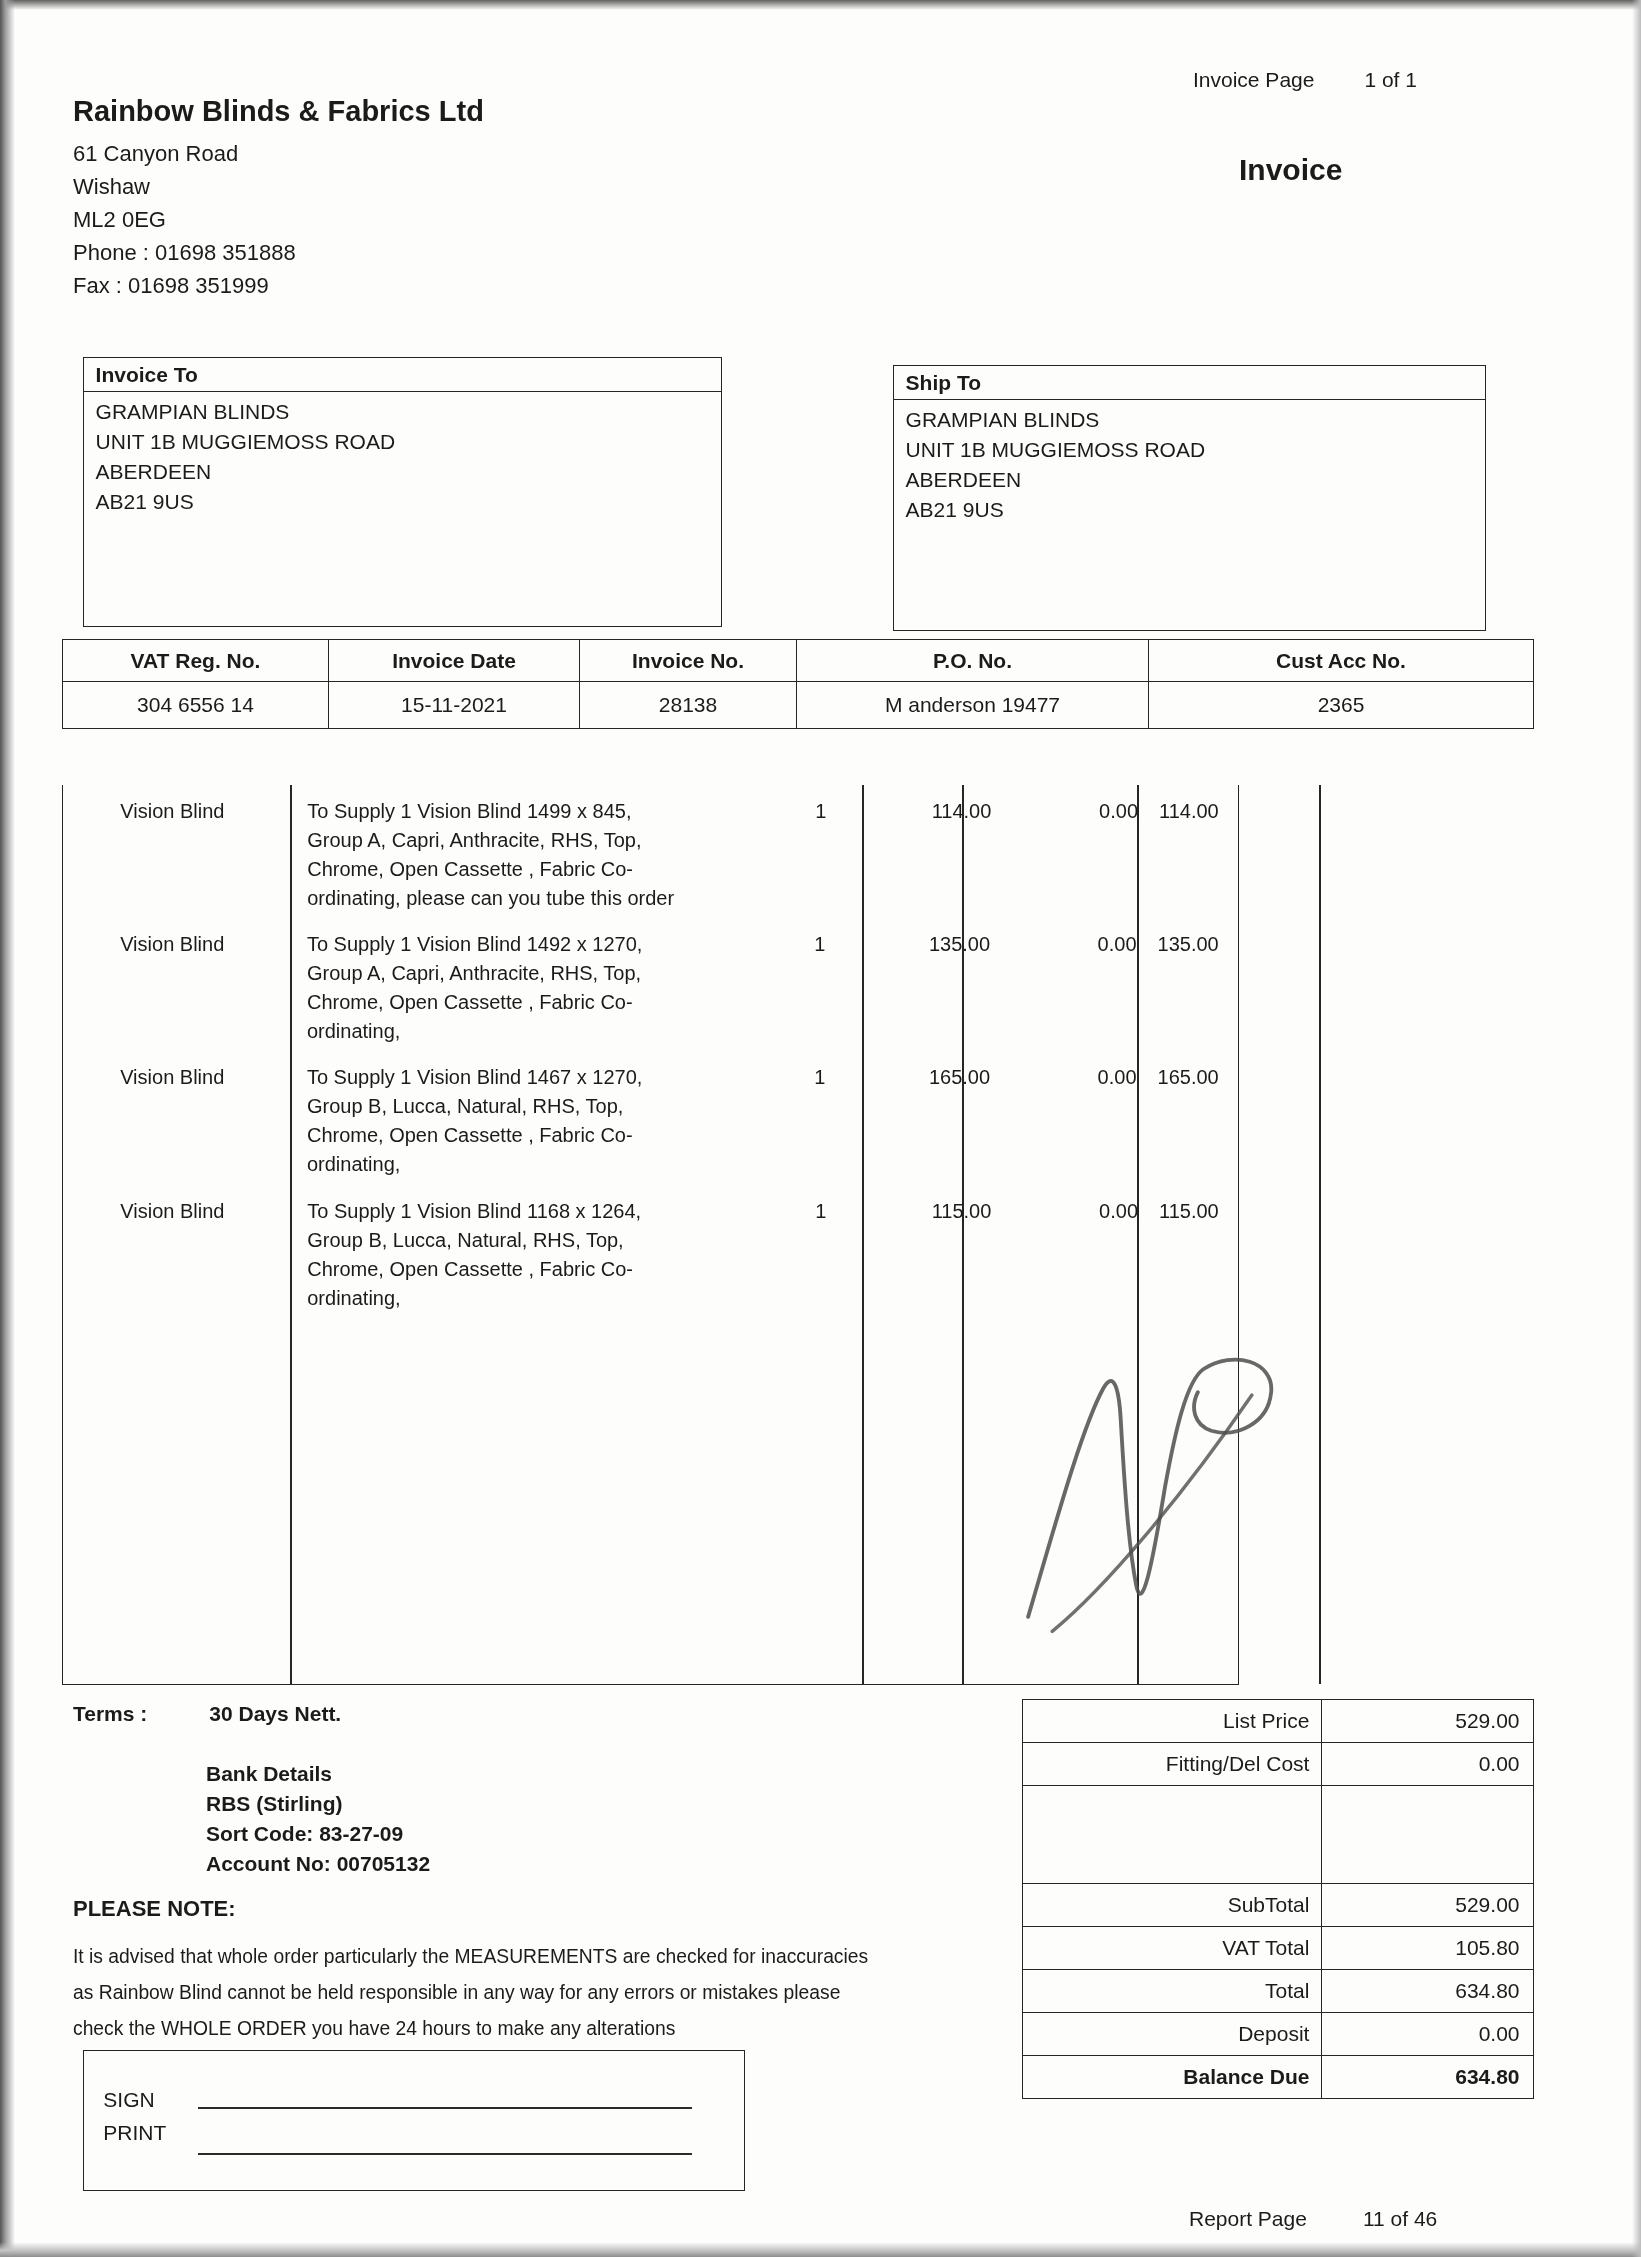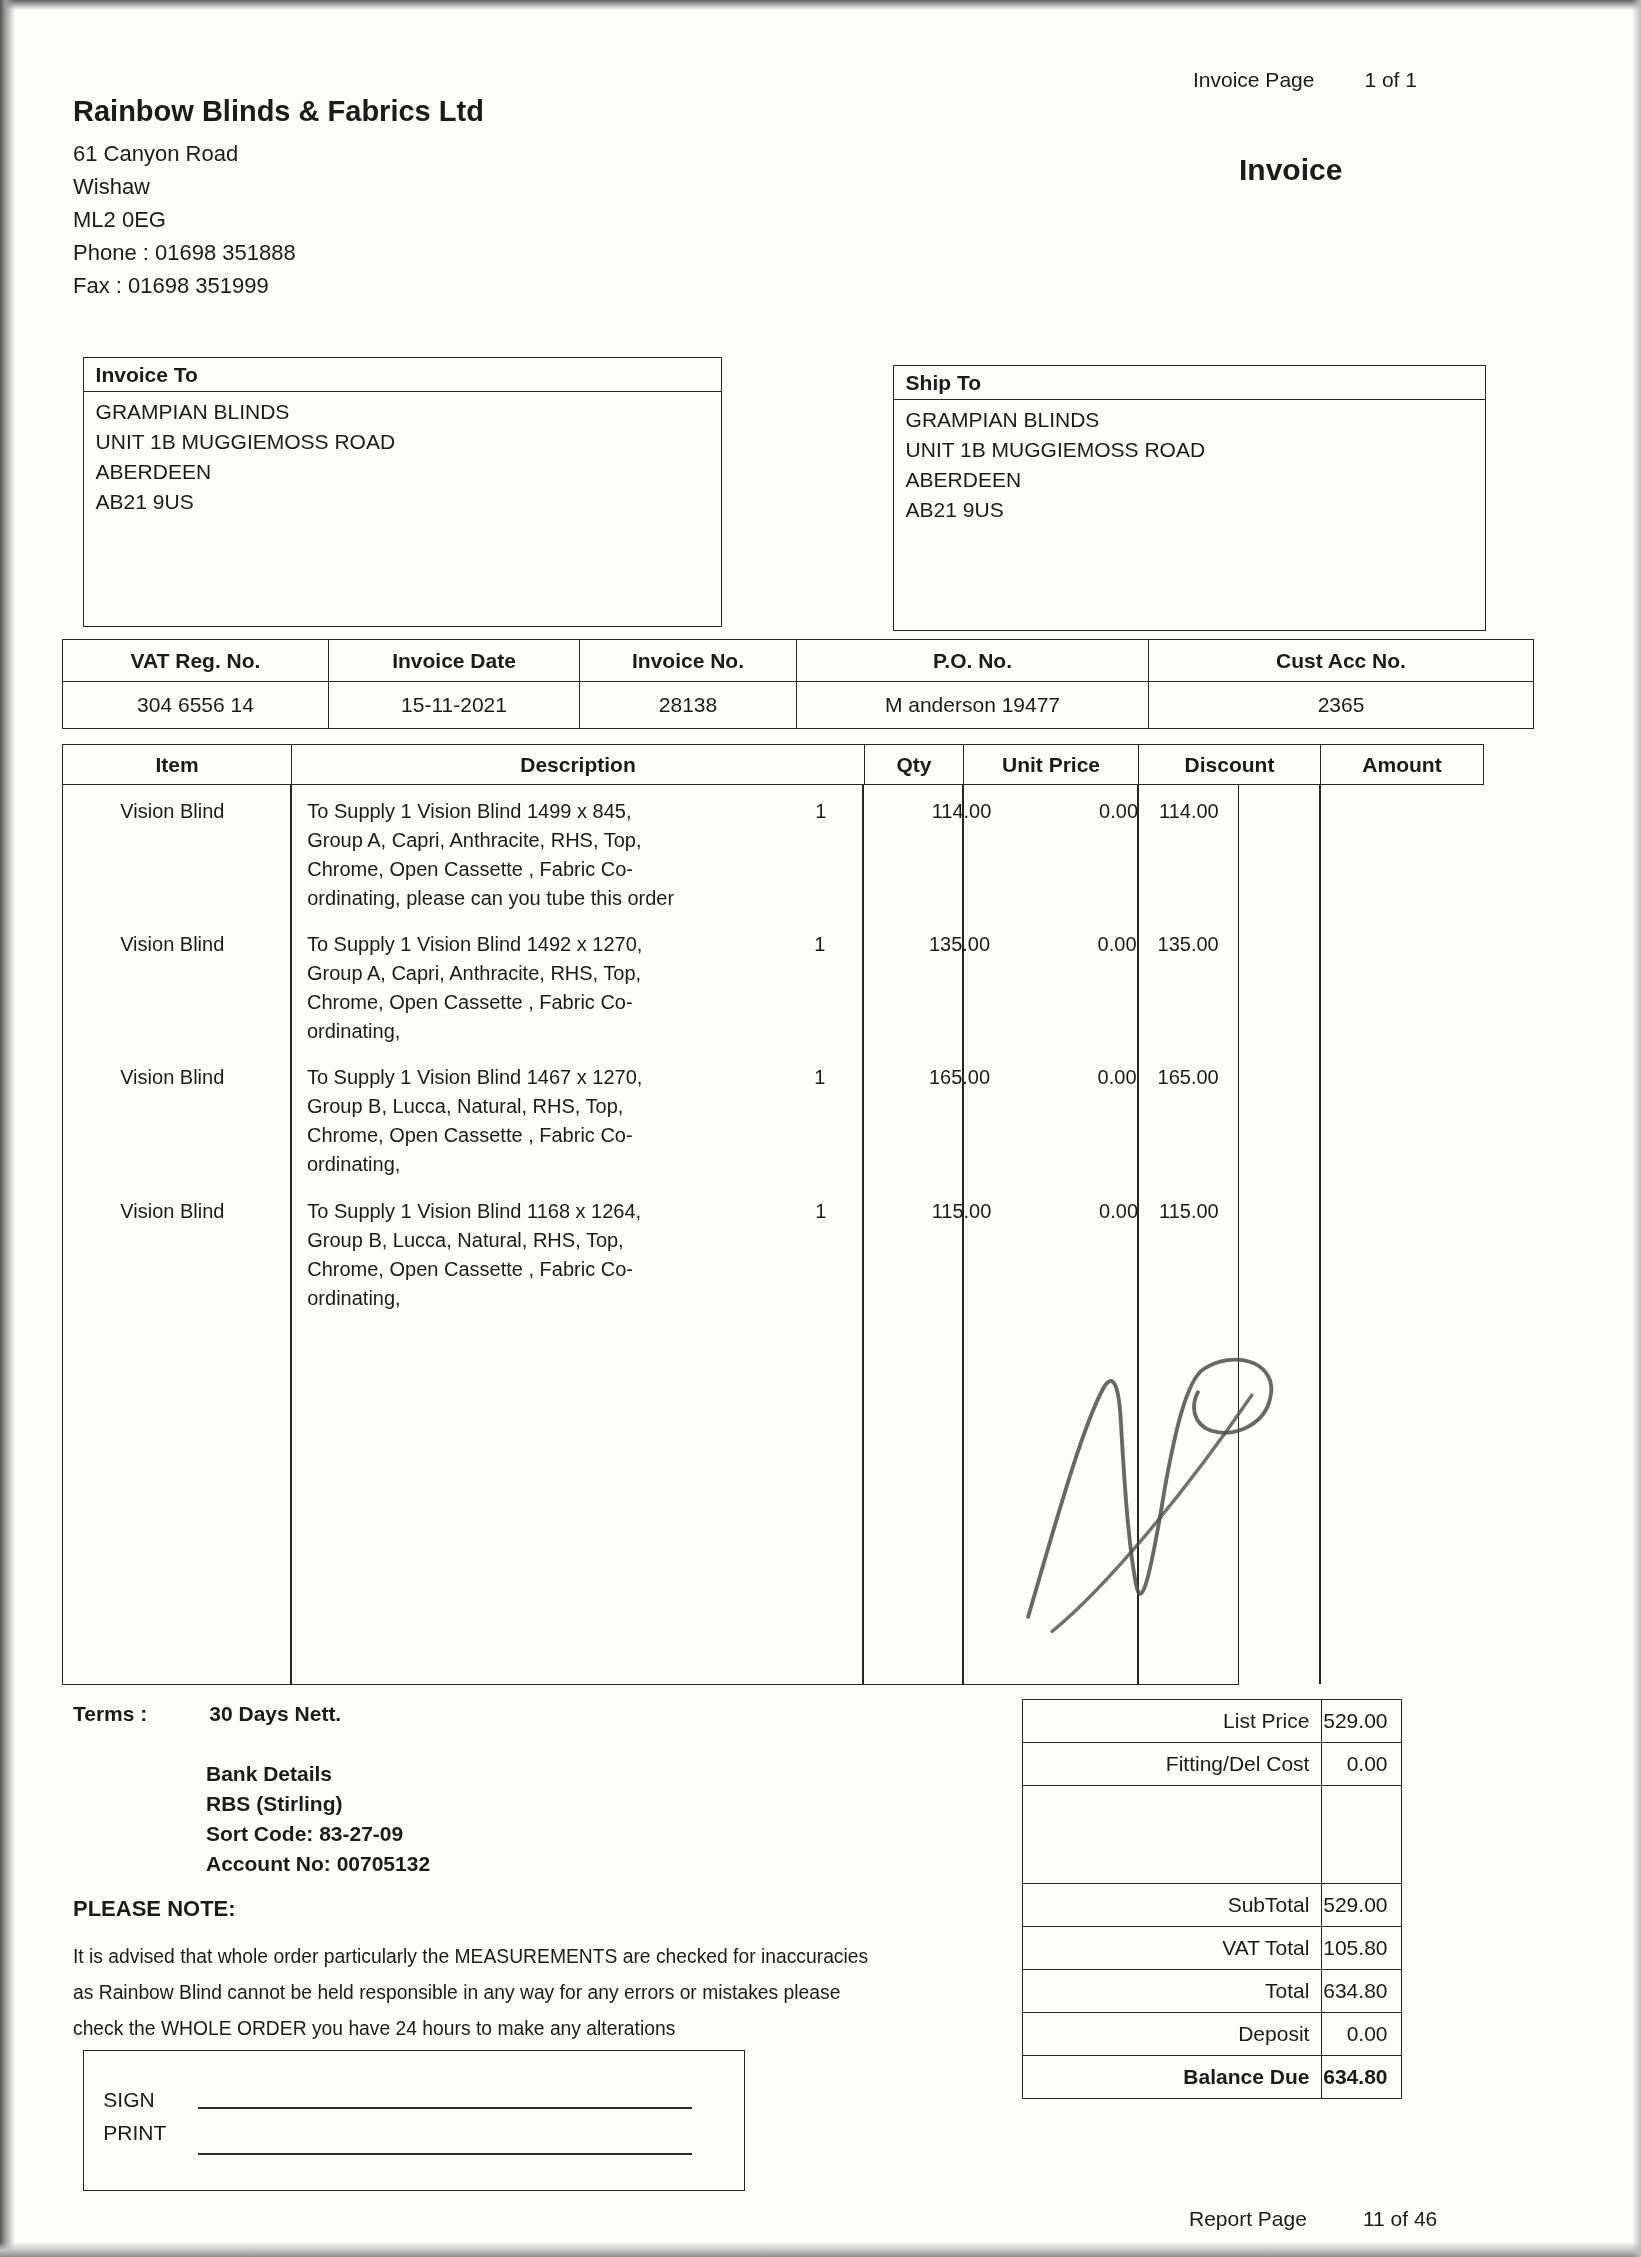--- a/index.html
+++ b/index.html
@@ -40,21 +40,21 @@
       padding-top:11.6px;padding-left:16px;}
   .vline{position:absolute;top:0;bottom:0;width:1.9px;background:#262626;}
   .item-row{display:flex;align-items:flex-start;margin-bottom:17.4px;font-size:20px;line-height:29px;position:relative;}
   .ci{width:229px;text-align:center;}
   .cd{width:573px;padding:0 92px 0 13.5px;margin-left:28px;}
   .cq{width:99px;text-align:center;}
   .cu{width:175px;text-align:right;padding-right:15.4px;}
   .cdisc{width:182px;text-align:right;padding-right:21px;}
   .ca{flex:1;text-align:right;padding-right:19.3px;}
   
-  .totals{left:1022px;top:1699px;width:380px;}
+  .totals{left:1022px;top:1699px;width:512px;}
   .trow{display:flex;height:43px;border-bottom:1.9px solid #262626;}
   .trow.spacer{height:98px;}
   .trow.last{height:42px;border-bottom:none;}
   .tlabel{width:299px;border-right:1.9px solid #262626;display:flex;align-items:center;
           justify-content:flex-end;padding-right:11.6px;font-size:21px;}
   .tval{flex:1;display:flex;align-items:center;justify-content:flex-end;padding-right:13.5px;font-size:21px;}
   .trow.last .tlabel,.trow.last .tval{font-weight:700;}
   
   .signbox{left:83px;top:2050px;width:662px;height:141px;}
   .sigline{position:absolute;height:1.9px;background:#2a2a2a;}
@@ -115,28 +115,20 @@
     </div>
     <div class="meta-row val">
       <div class="mc w1">304 6556 14</div>
       <div class="mc w2">15-11-2021</div>
       <div class="mc w3">28138</div>
       <div class="mc w4">M anderson 19477</div>
       <div class="mc">2365</div>
     </div>
   </div>
 
-  <div class="box items-header">
-    <div class="ih" style="width:229px;">Item</div>
-    <div class="ih" style="width:573px;">Description</div>
-    <div class="ih" style="width:99px;">Qty</div>
-    <div class="ih" style="width:175px;">Unit Price</div>
-    <div class="ih" style="width:182px;">Discount</div>
-    <div class="ih">Amount</div>
-  </div>
 
   <div class="items-body">
     <div class="vline" style="left:227px;"></div>
     <div class="vline" style="left:799px;"></div>
     <div class="vline" style="left:899px;"></div>
     <div class="vline" style="left:1074px;"></div>
     <div class="vline" style="left:1256px;"></div>
 
     <div class="item-row">
       <div class="ci">Vision Blind</div>

